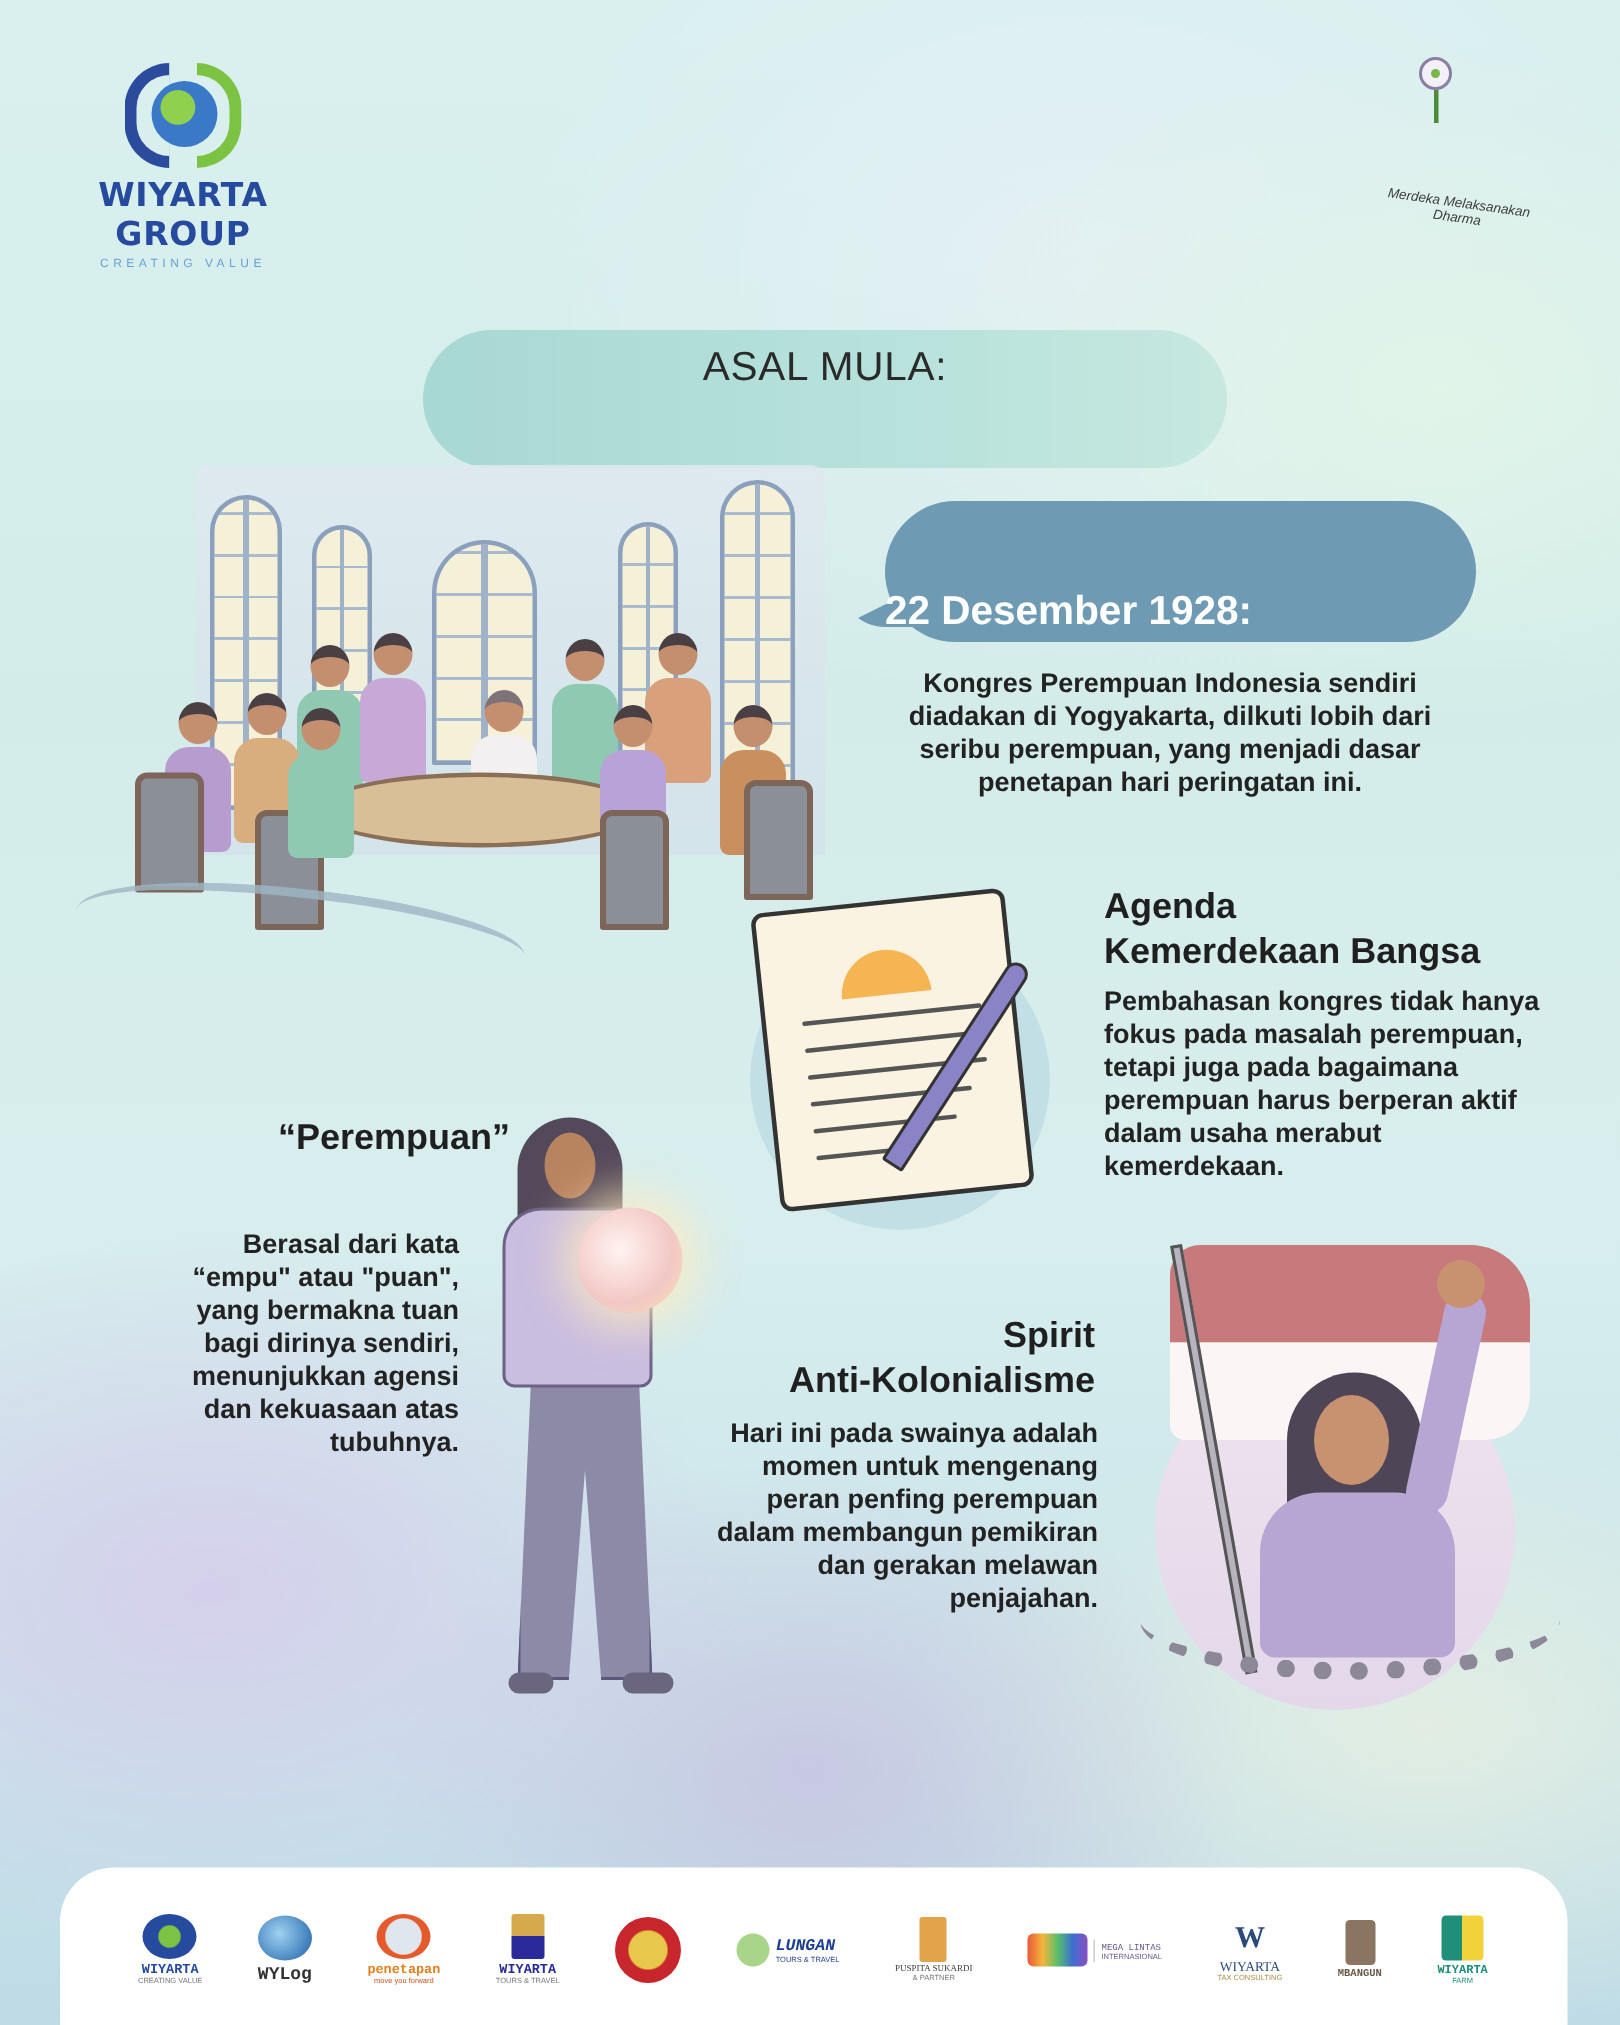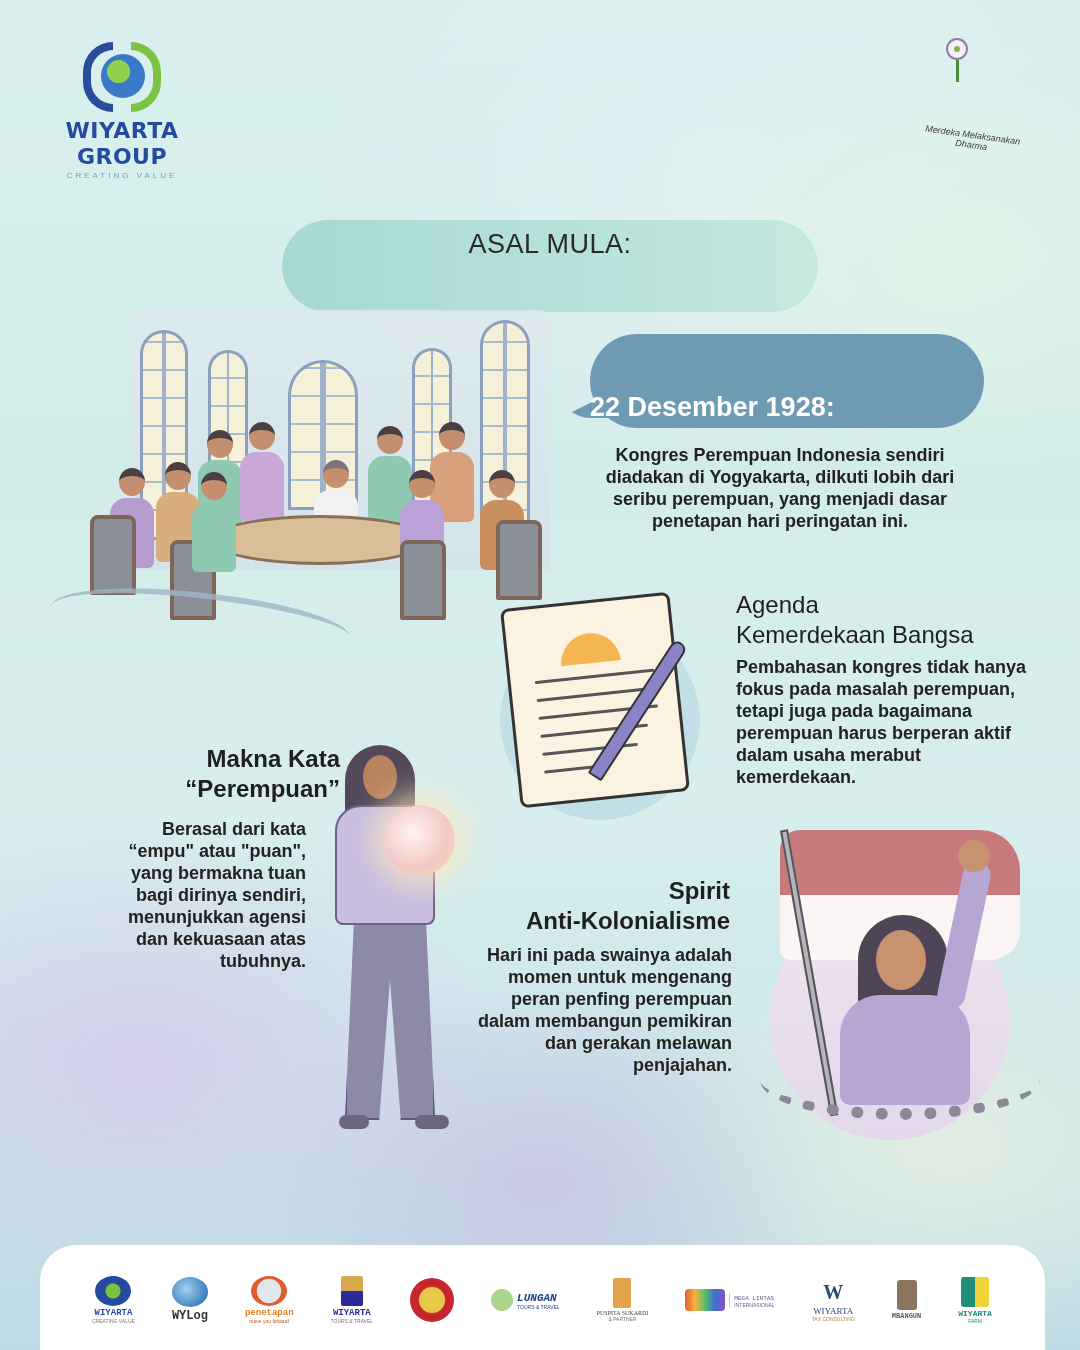--- a/index.html
+++ b/index.html
@@ -63,21 +63,21 @@
   .body-text { font-weight: bold; color:#222; font-size: 18px; line-height: 22px; }
   .history { left: 585px; top: 444px; width: 390px; text-align:center; }
 
   
   .scroll-illus { left: 460px; top: 590px; width: 270px; height: 230px; }
   .scroll-illus .circle { position:absolute; left: 40px; top: 30px; width: 200px; height: 200px; border-radius:50%; background:#c2dfe6; }
   .paper { position:absolute; left: 50px; top: 10px; width: 170px; height: 200px; background:#faf3e2; border: 3px solid #333; border-radius: 8px; transform: rotate(-6deg); }
   .paper .sun { position:absolute; left: 52px; top: 30px; width: 60px; height: 30px; border-radius: 60px 60px 0 0; background:#f6b553; }
   .paper .line { position:absolute; left: 24px; height: 3px; background:#555; border-radius: 2px; }
   .pen { position:absolute; left: 170px; top: 40px; width: 16px; height: 160px; background:#8a84c7; border:2px solid #333; border-radius: 8px 8px 2px 2px; transform: rotate(33deg); }
-  .agenda-head { left: 736px; top: 590px; width: 300px; font-size: 24px; line-height: 30px; font-weight: normal; }
+  .agenda-head { left: 736px; top: 590px; width: 300px; font-size: 24px; line-height: 30px; font-weight: bold; }
   .agenda-body { left: 736px; top: 656px; width: 300px; }
 
   
   .makna-head { left: 100px; top: 744px; width: 240px; text-align: right; font-size: 24px; line-height: 30px; font-weight: bold; }
   .makna-body { left: 110px; top: 818px; width: 196px; text-align: right; }
   .woman1 { left: 305px; top: 745px; width: 170px; height: 390px; }
   .w1-hair { position:absolute; left: 40px; top: 0; width: 70px; height: 110px; border-radius: 35px 35px 10px 10px; background:#54495a; }
   .w1-face { position:absolute; left: 58px; top: 10px; width: 34px; height: 44px; border-radius: 50%; background:#b8835f; }
   .w1-jacket { position:absolute; left: 30px; top: 60px; width: 100px; height: 120px; border-radius: 26px 26px 8px 8px; background:#c9bde0; border: 2px solid #6d6285; }
   .w1-orb { position:absolute; left: 80px; top: 60px; width: 70px; height: 70px; border-radius: 50%; background: radial-gradient(circle at 40% 40%, #fff3ef, #f2c7c5 60%, #f9e3b0); box-shadow: 0 0 30px 10px rgba(255,235,190,.8); }
@@ -210,21 +210,20 @@
   </div>
   <div class="pen"></div>
 </div>
 <div class="abs agenda-head">
   <div>Agenda</div>
   <div>Kemerdekaan Bangsa</div>
 </div>
 <div class="abs agenda-body body-text">Pembahasan kongres tidak hanya fokus pada masalah perempuan, tetapi juga pada bagaimana perempuan harus berperan aktif dalam usaha merabut kemerdekaan.</div>
 
 <div class="abs makna-head">
-  <div>Makna Kata</div>
   <div>“Perempuan”</div>
 </div>
 <div class="abs makna-body body-text">Berasal dari kata “empu" atau "puan", yang bermakna tuan bagi dirinya sendiri, menunjukkan agensi dan kekuasaan atas tubuhnya.</div>
 <div class="abs woman1">
   <div class="w1-hair"></div>
   <div class="w1-face"></div>
   <div class="w1-pants"></div>
   <div class="w1-jacket"></div>
   <div class="w1-orb"></div>
   <div class="w1-shoe-l"></div>

